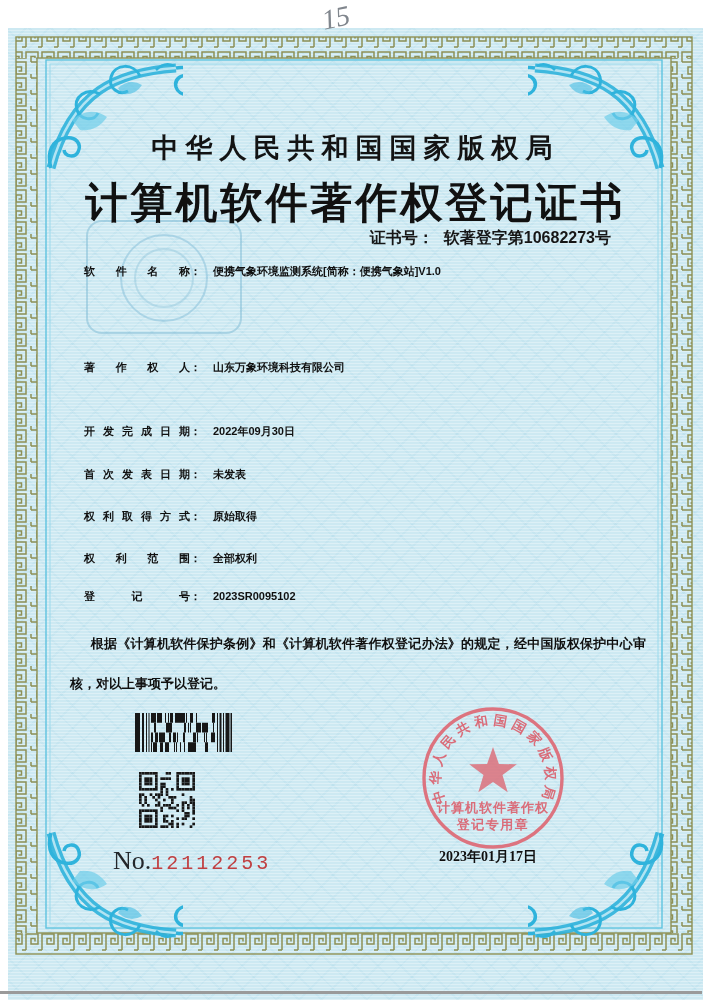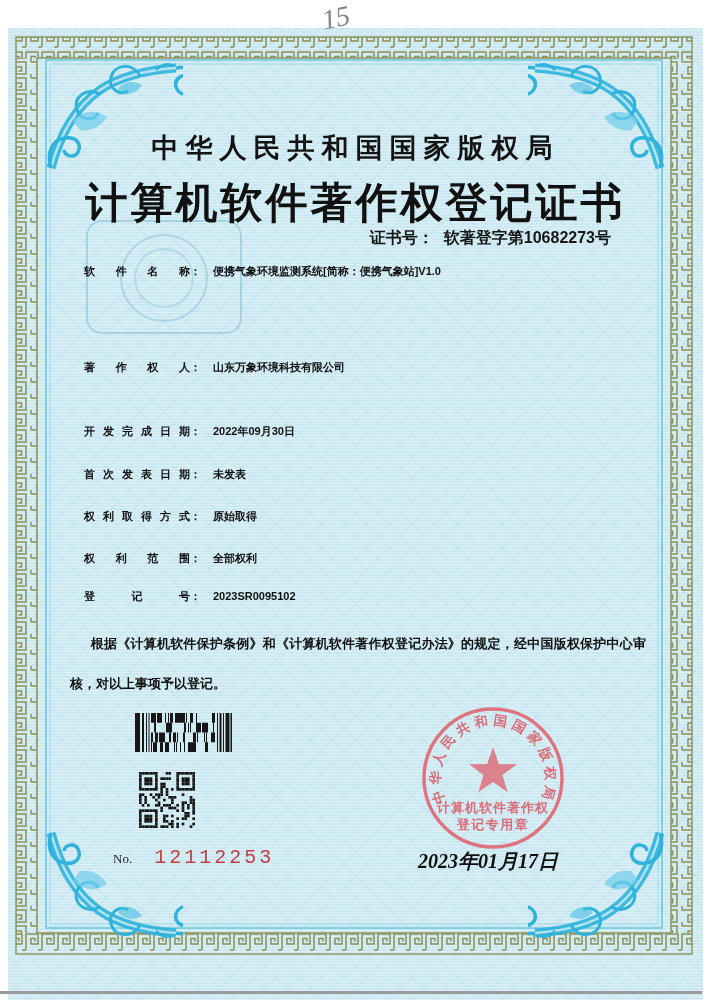--- a/index.html
+++ b/index.html
@@ -21,25 +21,25 @@
   .certno{position:absolute;right:92px;top:200px;font-size:16px;font-weight:bold;color:#161616;}
   .certno .val{margin-left:10px;}
   .row{position:absolute;left:76px;display:flex;align-items:flex-start;
         font-size:11px;font-weight:bold;color:#101010;line-height:27px;white-space:nowrap;}
   .lbl{display:inline-block;width:106px;text-align:justify;text-align-last:justify;}
   .val{margin-left:12px;}
   .vcol{margin-left:12px;display:flex;flex-direction:row;}
   .stmt{position:absolute;left:62px;top:596px;width:576px;font-size:13px;font-weight:bold;
         color:#101010;line-height:40px;text-indent:1.6em;text-align:justify;}
   .no-line{position:absolute;left:105px;top:818px;display:flex;align-items:baseline;}
-  .no-lbl{font-family:"Liberation Serif","DejaVu Serif",serif;font-size:13px;color:#23272b;}
-  .no-val{margin-left:22px;font-family:"Liberation Mono","DejaVu Sans Mono",monospace;
+  .no-lbl{font-family:"Liberation Serif","DejaVu Serif",serif;font-size:26px;color:#23272b;}
+  .no-val{font-family:"Liberation Mono","DejaVu Sans Mono",monospace;
         font-size:20px;letter-spacing:3px;color:#c04042;}
   .issue-date{position:absolute;left:398px;top:820px;width:164px;text-align:center;
-        font-family:"Liberation Serif","DejaVu Serif",serif;font-weight:bold;font-size:20px;color:#101010;font-style:italic;}
+        font-family:"Liberation Serif","DejaVu Serif",serif;font-weight:bold;font-size:14px;color:#101010;}
   .emboss{position:absolute;left:78px;top:192px;width:152px;height:110px;border:2px solid rgba(125,185,212,0.5);
         border-radius:16px;}
   .emboss .c1{position:absolute;left:32px;top:12px;width:84px;height:84px;border:2px solid rgba(125,185,212,0.45);
         border-radius:50%;}
   .emboss .c2{position:absolute;left:46px;top:26px;width:56px;height:56px;border:2px solid rgba(125,185,212,0.35);
         border-radius:50%;}
   .scanline{position:absolute;left:0;top:991px;width:702px;height:3px;background:#9a9a9a;}
   .flourish{position:absolute;width:145px;height:115px;}
   .seal-svg{position:absolute;left:397px;top:664px;opacity:0.93;}
   .bc-svg{position:absolute;left:127px;top:685px;}

